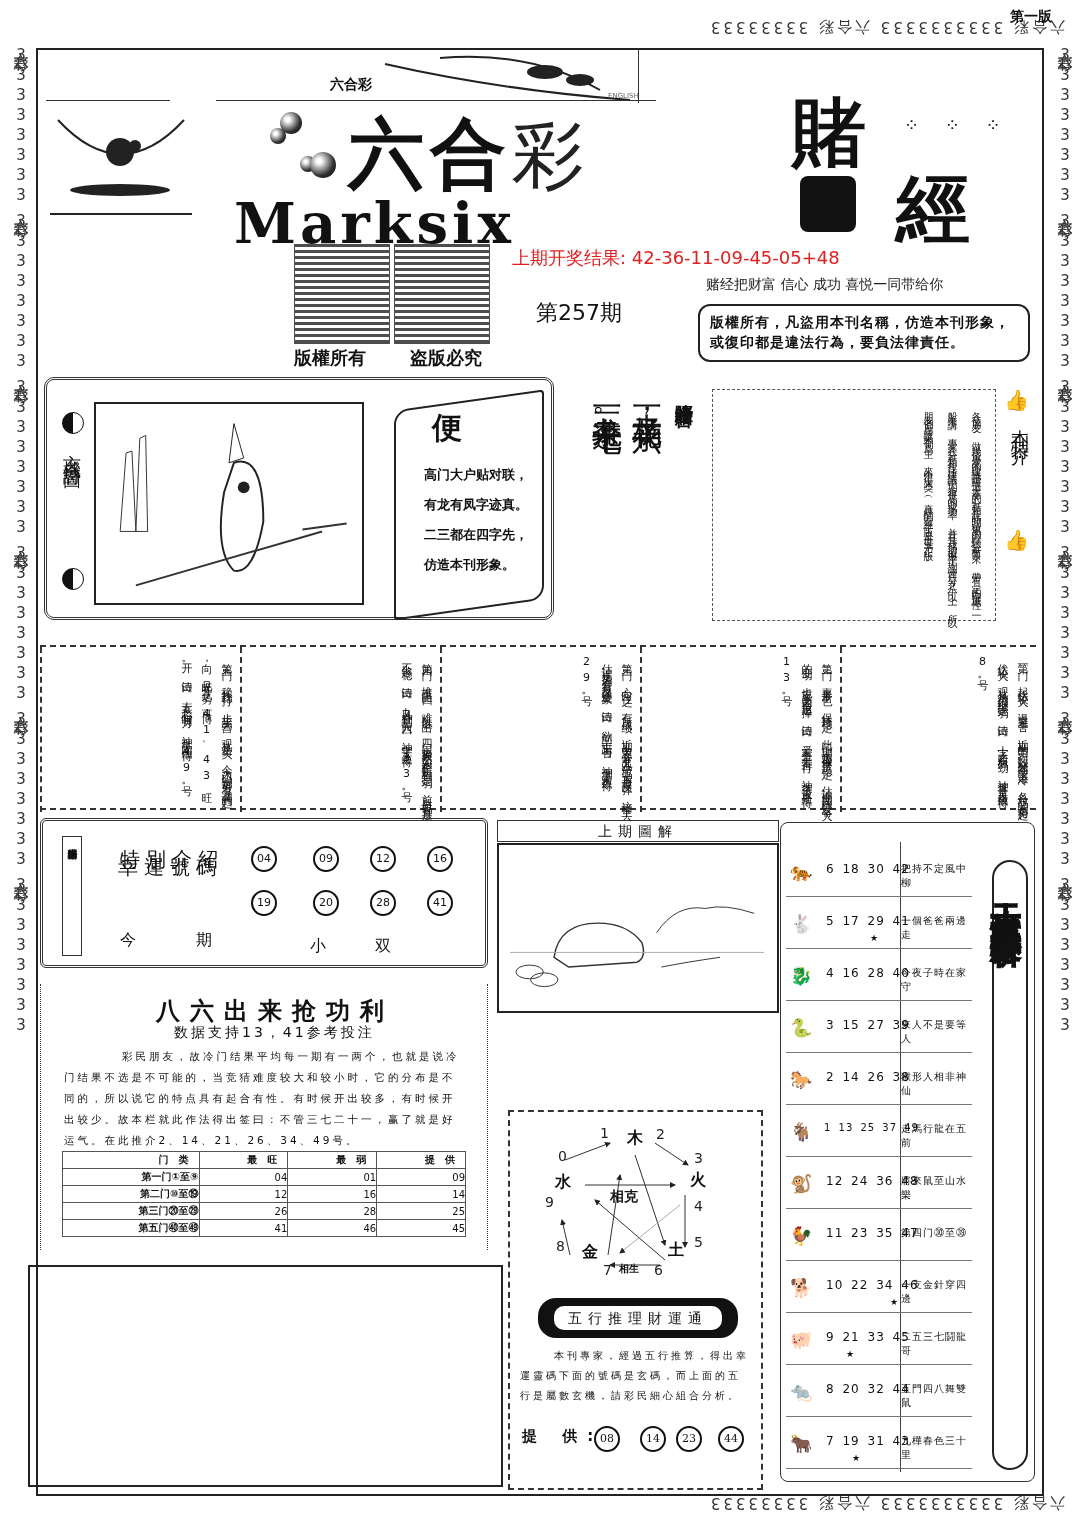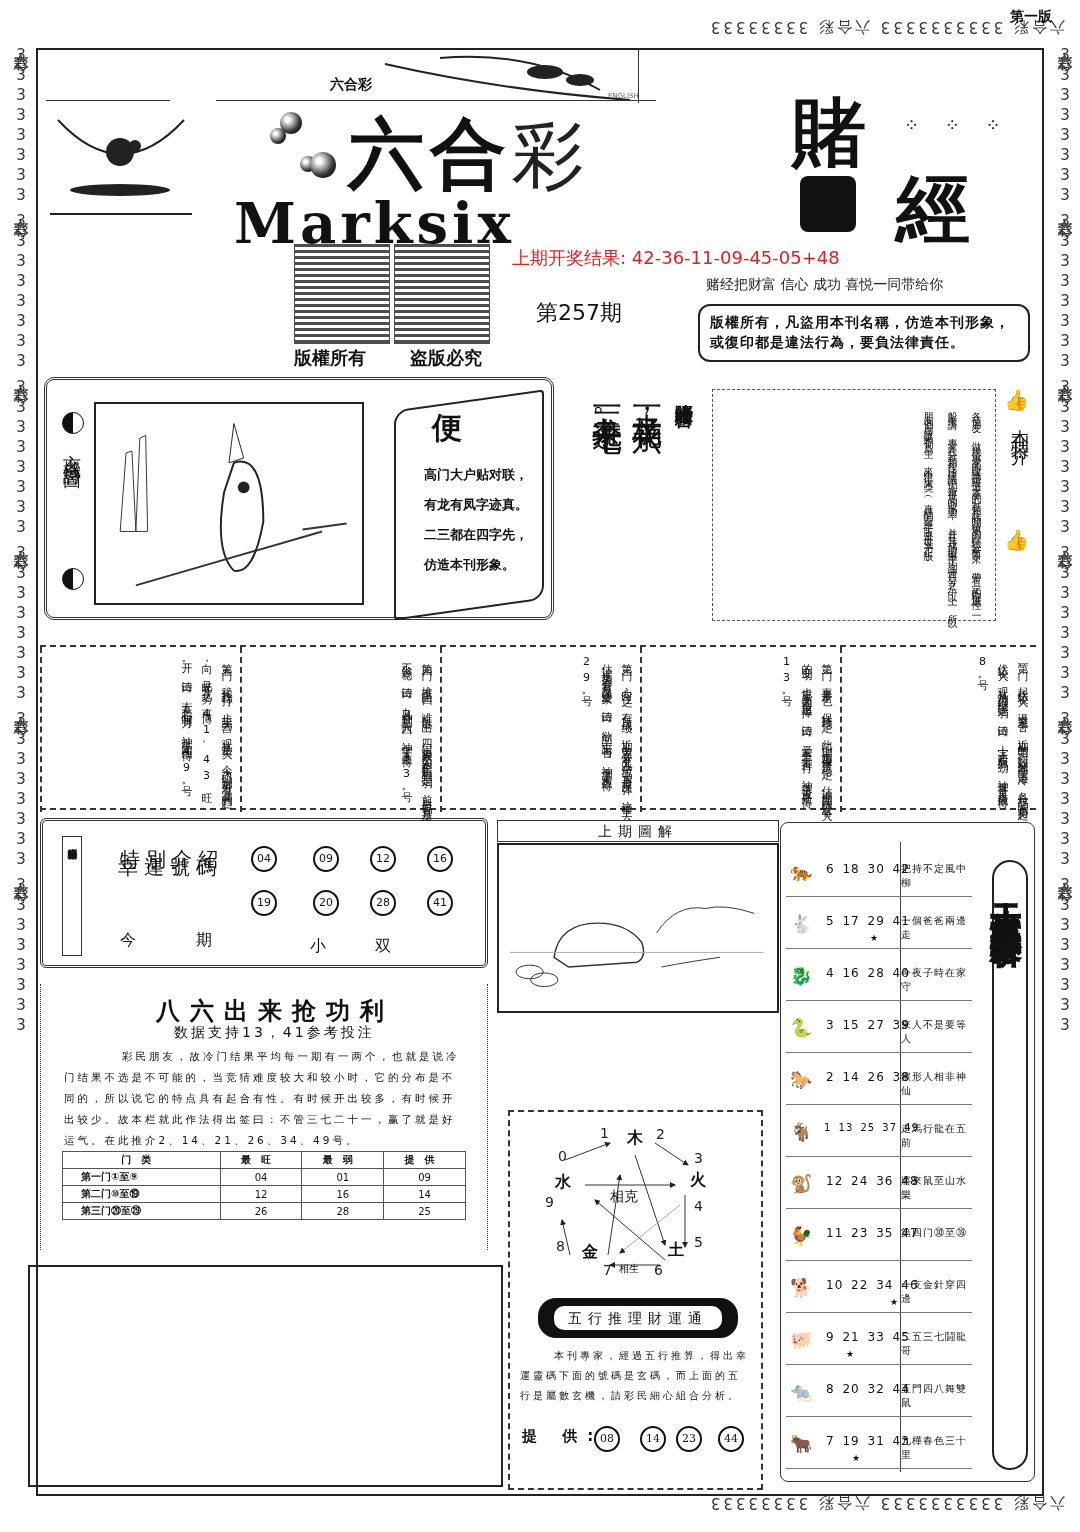--- a/index.html
+++ b/index.html
@@ -57,32 +57,32 @@
 .lucky-side{left:62px;top:836px;writing-mode:vertical-rl;text-orientation:upright;font-size:10px;border:1px solid #333;padding:4px 2px;height:120px}
 .lucky-label{position:absolute;font-size:20px;letter-spacing:6px}
 .ball{position:absolute;width:26px;height:26px;border:2px solid #111;border-radius:50%;font-size:11px;text-align:center;line-height:22px}
 .lucky-val{position:absolute;font-size:16px}
 
 .art-box{left:40px;top:984px;width:448px;height:266px;border-left:1px dotted #333;border-right:1px dotted #333}
 .art-title{left:156px;top:995px;font-size:24px;font-weight:bold;letter-spacing:10px}
 .art-sub{left:174px;top:1024px;font-size:14px;letter-spacing:3px}
 .art-body{left:64px;top:1046px;width:404px;font-size:10.5px;line-height:21px;letter-spacing:3px;text-indent:58px}
 table.doors-tbl{position:absolute;left:62px;top:1151px;width:404px;border-collapse:collapse;font-size:10px}
-.doors-tbl td,.doors-tbl th{border:1px solid #555;height:17px;text-align:center;font-weight:normal}
+.doors-tbl td,.doors-tbl th{border:1px solid #555;height:17px;text-align:right;font-weight:normal}
 .doors-tbl th{font-weight:bold;letter-spacing:10px}
-.doors-tbl td.lbl{text-align:left;padding-left:18px;font-weight:bold}
+.doors-tbl td.lbl{text-align:right;padding-left:2px;font-weight:bold}
 .blank-box{left:28px;top:1265px;width:475px;height:222px;border:2px solid #222}
 
 .pic-head{left:497px;top:820px;width:282px;height:22px;border:1px solid #333;text-align:center;font-size:14px;letter-spacing:6px;line-height:20px}
 .pic-frame{left:497px;top:843px;width:282px;height:170px;border:2px solid #222}
 
 .wx-box{left:508px;top:1110px;width:255px;height:380px;border-left:2px dashed #333;border-right:2px dashed #333;border-top:2px dashed #333;border-bottom:2px dashed #333}
 .wx-el{position:absolute;font-size:16px;font-weight:bold}
 .wx-num{position:absolute;font-size:14px;color:#222}
-.wx-center{position:absolute;font-size:14px;font-weight:normal}
+.wx-center{position:absolute;font-size:14px;font-weight:bold}
 .wx-title{left:538px;top:1298px;width:200px;height:40px;background:#111;border-radius:18px}
 .wx-title span{position:absolute;left:16px;top:8px;width:168px;height:24px;background:#fff;border-radius:10px;text-align:center;font-size:14px;letter-spacing:6px;line-height:24px}
 .wx-body{left:520px;top:1346px;width:232px;font-size:10px;line-height:20px;letter-spacing:3px;text-indent:34px;font-family:"DejaVu Serif",serif}
 .wx-provide{left:522px;top:1427px;font-size:15px;font-weight:bold;letter-spacing:10px}
 .wx-ball{position:absolute;width:26px;height:26px;border:2px solid #111;border-radius:50%;font-size:11px;text-align:center;line-height:22px;font-family:"DejaVu Serif",serif}
 
 .zod-box{left:780px;top:822px;width:255px;height:660px;border:1px solid #333;border-radius:8px}
 .zod-row{position:absolute;left:786px;width:186px;height:52px;border-bottom:1px solid #777}
 .zod-icon{position:absolute;left:4px;top:16px;font-size:18px}
 .zod-nums{position:absolute;left:40px;top:17px;font-size:12px;letter-spacing:1px;word-spacing:3px}
@@ -238,20 +238,26 @@
     <td class="lbl">第二门⑩至⑲</td>
         <td>12</td>
         <td>16</td>
         <td>14</td>
   </tr>
   <tr>
     <td class="lbl">第三门⑳至㉙</td>
         <td>26</td>
         <td>28</td>
         <td>25</td>
+  </tr>
+  <tr>
+    <td class="lbl">第五门㊵至㊾</td>
+        <td>41</td>
+        <td>46</td>
+        <td>45</td>
   </tr>
 </tbody>
   </table>
 <div class="abs blank-box"></div>
 
 <div class="abs pic-head">上期圖解</div>
 <svg class="abs pic-frame" viewBox="0 0 282 170">
   <path d="M55 115 Q60 80 100 80 Q130 80 145 100 Q150 115 140 120 L70 125 Z" fill="none" stroke="#333" stroke-width="1.5"></path>
   <ellipse cx="30" cy="130" rx="14" ry="7" fill="none" stroke="#333"></ellipse>
   <ellipse cx="45" cy="138" rx="14" ry="7" fill="none" stroke="#333"></ellipse>

